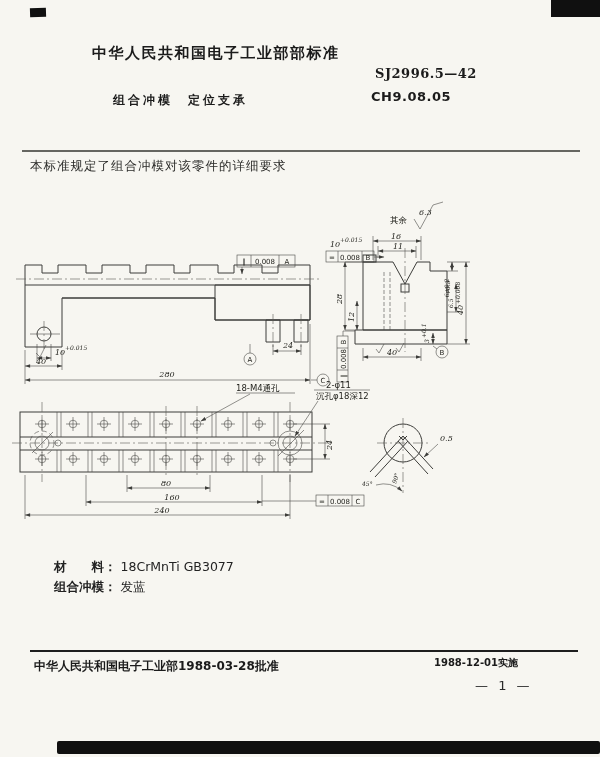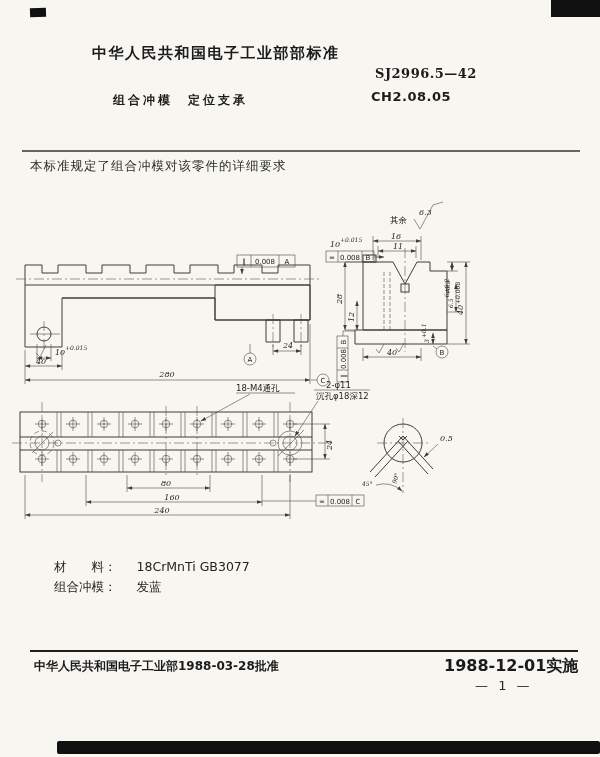--- a/index.html
+++ b/index.html
@@ -10,24 +10,24 @@
   .art-tr{left:551px;top:0;width:49px;height:17px;}
   .art-bottom{left:57px;top:741px;width:543px;height:13px;border-radius:2px;}
   .org{position:absolute;left:92px;top:44px;font-size:15px;font-weight:bold;letter-spacing:1.5px;}
   .stdno{position:absolute;left:375px;top:66px;font-size:13px;font-weight:bold;font-family:"DejaVu Serif",serif;letter-spacing:.5px;}
   .classno{position:absolute;left:371px;top:89px;font-size:13px;font-weight:bold;letter-spacing:.5px;}
   .title{position:absolute;left:113px;top:92px;font-size:12px;font-weight:bold;letter-spacing:3px;}
   .rule-top{position:absolute;left:22px;top:150px;width:558px;border-top:2px solid #4c4c48;opacity:.85;}
   .scope{position:absolute;left:30px;top:158px;font-size:12.5px;letter-spacing:1px;color:#2a2a28;}
   svg.drawing{position:absolute;left:0;top:195px;}
   .specs{position:absolute;left:54px;top:557px;font-size:12.5px;line-height:19.5px;color:#222;}
-  .spec-label{font-weight:normal;margin-right:20px;}
+  .spec-label{font-weight:bold;margin-right:4px;}
   .rule-footer{position:absolute;left:30px;top:650px;width:548px;border-top:2.5px solid #1e1e1e;}
   .approval{position:absolute;left:34px;top:658px;font-size:12px;font-weight:bold;}
-  .impl{position:absolute;left:444px;top:656px;font-size:16px;font-weight:bold;}
+  .impl{position:absolute;left:434px;top:656px;font-size:10px;font-weight:bold;}
   .pageno{position:absolute;left:475px;top:678px;font-size:13px;letter-spacing:3px;color:#2a2a2a;}
   
   .ln{stroke:#3d3d3a;fill:none;stroke-width:1;}
   .thin{stroke:#4a4a46;fill:none;stroke-width:.6;}
   .cl{stroke:#5a5a55;fill:none;stroke-width:.6;stroke-dasharray:10 3 2 3;}
   .hid{stroke:#4a4a46;fill:none;stroke-width:.6;stroke-dasharray:4 2;}
   .dt{font:italic 8px "DejaVu Serif",serif;fill:#24241f;}
   .dts{font:italic 6px "DejaVu Serif",serif;fill:#24241f;}
   .dc{font:8.5px "DejaVu Sans",sans-serif;fill:#24241f;}
   .fr{font:7px "DejaVu Sans",sans-serif;fill:#24241f;}
@@ -36,21 +36,21 @@
 <body>
 
 <div class="page">
 
   <div class="artifact art-tl"></div>
   <div class="artifact art-tr"></div>
   <div class="artifact art-bottom"></div>
 
   <div class="org">中华人民共和国电子工业部部标准</div>
   <div class="stdno">SJ2996.5—42</div>
-  <div class="classno">CH2.08.05</div>
+  <div class="classno">CH9.08.05</div>
   <div class="title">组合冲模　定位支承</div>
   <div class="rule-top"></div>
   <div class="scope">本标准规定了组合冲模对该零件的详细要求</div>
 
   <svg class="drawing" width="600" height="360" viewBox="0 195 600 360">
     <defs>
       <pattern id="h" width="7" height="7" patternUnits="userSpaceOnUse" patternTransform="rotate(45)">
         <line x1="0" y1="0" x2="0" y2="7" stroke="#6a6a64" stroke-width="0.8"></line>
       </pattern>
       <marker id="ae" markerWidth="10" markerHeight="8" refX="8.5" refY="3" orient="auto">

